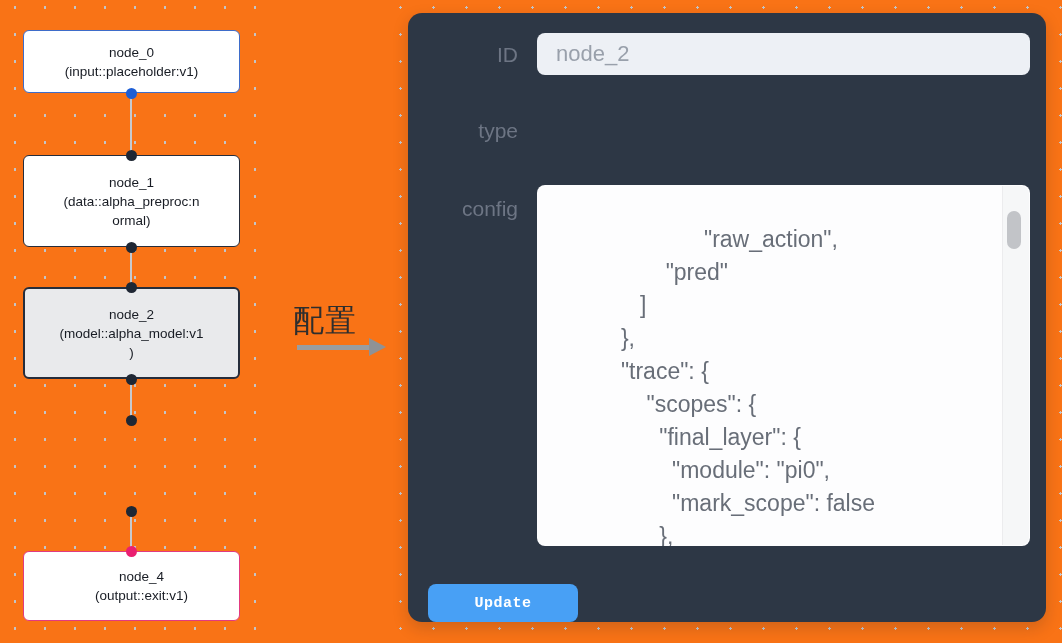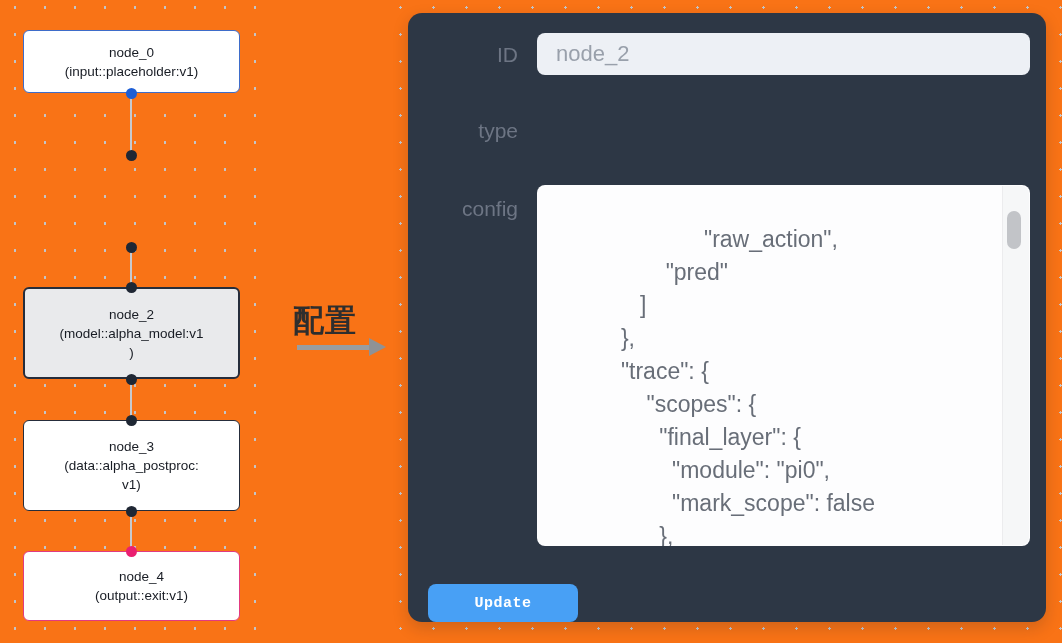--- a/index.html
+++ b/index.html
@@ -41,21 +41,21 @@
   .port.blue { background:#1d5ed6; }
   .port.pink { background:#ea1f71; }
   .p-n0b { top:88px; }
   .p-n1t { top:150px; } .p-n1b { top:242px; }
   .p-n2t { top:282px; } .p-n2b { top:374px; }
   .p-n3t { top:415px; } .p-n3b { top:506px; }
   .p-n4t { top:546px; }
 
   
   .arrow-label { position:absolute; left:293px; top:300px; width:76px;
-                 font-size:31px; color:#2e2e2e; font-weight:700; letter-spacing:1px; }
+                 font-size:31px; color:#2e2e2e; font-weight:400; letter-spacing:1px; }
   .arrow-line { position:absolute; left:297px; top:345px; width:72px; height:5px; background:#9a9da1; }
   .arrow-head { position:absolute; left:369px; top:338px; width:0; height:0;
                 border-top:9.5px solid transparent; border-bottom:9.5px solid transparent;
                 border-left:17px solid #8f9296; }
 
   
   .panel { position:absolute; left:408px; top:13px; width:638px; height:609px;
            background:#2d3745; border-radius:14px;
            box-shadow:0 6px 16px rgba(20,28,40,.18); }
   .f-label { position:absolute; left:0; width:110px; text-align:right;
@@ -94,26 +94,26 @@
 <div class="stage">
 
   <div class="dots left-canvas">
     <div class="edge e0"></div>
     <div class="edge e1"></div>
     <div class="edge e2"></div>
     <div class="edge e3"></div>
 
     <div class="node n0">node_0
 (input::placeholder:v1)</div>
+    <div class="node n1">node_1
+(data::alpha_preproc:n
+ormal)</div>
     <div class="node n2">node_2
 (model::alpha_model:v1
 )</div>
-    <div class="node n3">node_3
-(data::alpha_postproc:
-v1)</div>
     <div class="node n4">node_4
 (output::exit:v1)</div>
 
     <div class="port blue p-n0b"></div>
     <div class="port p-n1t"></div>
     <div class="port p-n1b"></div>
     <div class="port p-n2t"></div>
     <div class="port p-n2b"></div>
     <div class="port p-n3t"></div>
     <div class="port p-n3b"></div>

